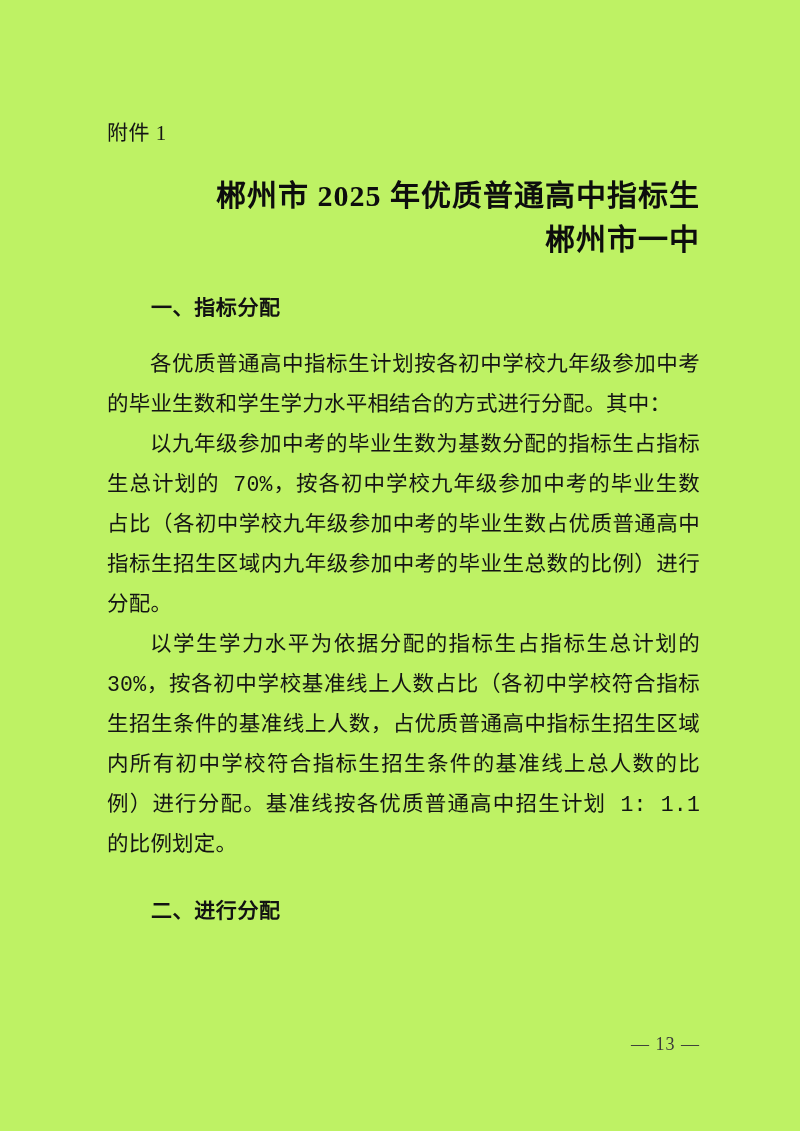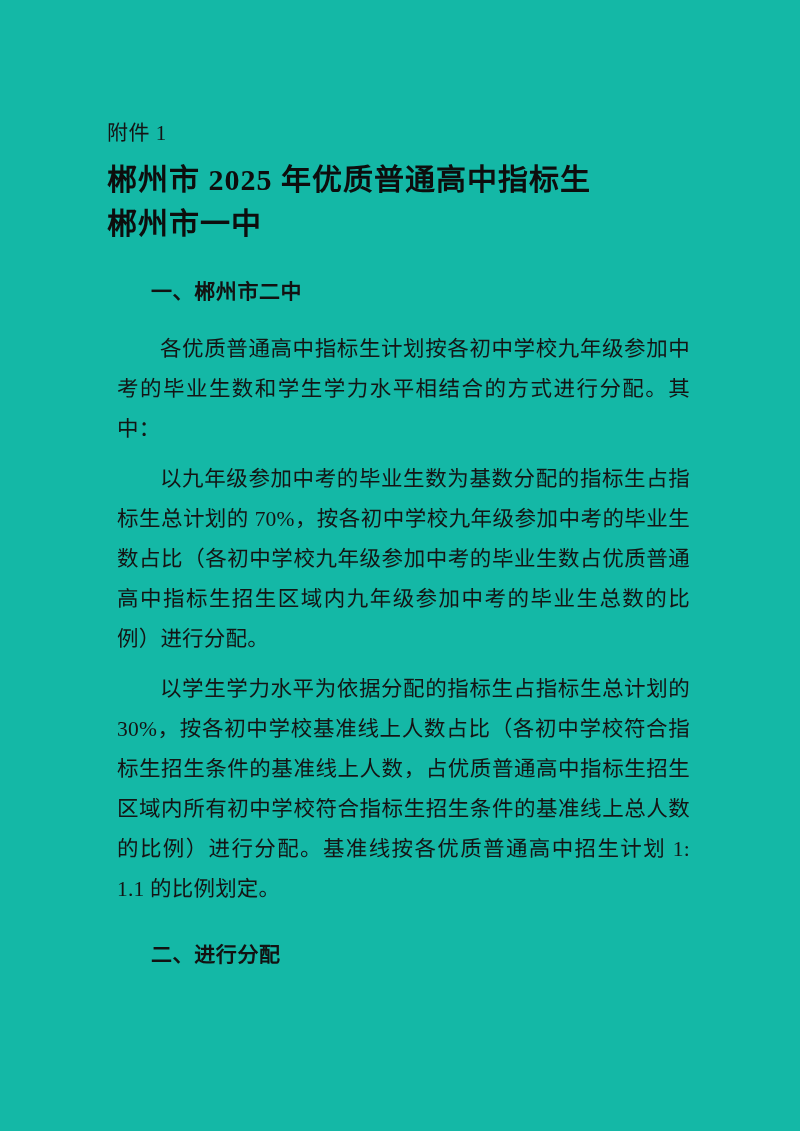--- a/index.html
+++ b/index.html
@@ -17,21 +17,21 @@
     color: #1a1a1a;
     -webkit-font-smoothing: antialiased;
   }
 
   .page {
     position: absolute;
     top: 0;
     left: 0;
     width: 800px;
     height: 1131px;
-    background: #14b8a6;
+    background: #bef264;
     box-sizing: border-box;
   }
 
   
   .content {
     position: absolute;
     left: 107px;
     top: 0;
     width: 593px;
   }
@@ -40,22 +40,22 @@
     margin-top: 118px;
     font-size: 21px;
     line-height: 30px;
     letter-spacing: 0.5px;
     font-family: "Liberation Serif", "DejaVu Serif", serif;
     font-weight: 400;
     color: #141414;
   }
 
   .doc-title {
-    margin-top: 10px;
-    text-align: left;
+    margin-top: 26px;
+    text-align: right;
     font-weight: 700;
     font-size: 30px;
     line-height: 44px;
     letter-spacing: 1px;
     color: #0d0d0d;
     font-family: "Liberation Serif", "DejaVu Serif", serif;
   }
   .doc-title .title-line {
     display: block;
     white-space: nowrap;
@@ -66,29 +66,29 @@
     font-size: 21px;
     line-height: 40px;
     font-weight: 700;
     text-indent: 44px;
     letter-spacing: 0.6px;
     color: #121212;
     font-family: "Liberation Sans", "DejaVu Sans", sans-serif;
   }
 
   .body-para {
-    margin: 10px;
+    margin: 0;
     font-size: 21.5px;
     line-height: 40px;
     text-indent: 43px;
     text-align: justify;
     text-justify: inter-ideograph;
     letter-spacing: 0.2px;
     color: #141414;
-    font-family: Liberation Serif, serif;
+    font-family: Liberation Mono, monospace;
   }
   .body-para + .body-para {
     margin-top: 0;
   }
 
   .page-footer {
     position: absolute;
     left: 107px;
     width: 593px;
     top: 1032px;
@@ -107,27 +107,28 @@
 
   <div class="content">
 
     <div class="attachment-label">附件 1</div>
 
     <div class="doc-title">
       <span class="title-line">郴州市 2025 年优质普通高中指标生</span>
       <span class="title-line">郴州市一中</span>
     </div>
 
-    <h2 class="section-heading">一、郴州市二中</h2>
+    <h2 class="section-heading">一、指标分配</h2>
 
     <p class="body-para">各优质普通高中指标生计划按各初中学校九年级参加中考的毕业生数和学生学力水平相结合的方式进行分配。其中：</p>
 
     <p class="body-para">以九年级参加中考的毕业生数为基数分配的指标生占指标生总计划的 70%，按各初中学校九年级参加中考的毕业生数占比（各初中学校九年级参加中考的毕业生数占优质普通高中指标生招生区域内九年级参加中考的毕业生总数的比例）进行分配。</p>
 
     <p class="body-para">以学生学力水平为依据分配的指标生占指标生总计划的 30%，按各初中学校基准线上人数占比（各初中学校符合指标生招生条件的基准线上人数，占优质普通高中指标生招生区域内所有初中学校符合指标生招生条件的基准线上总人数的比例）进行分配。基准线按各优质普通高中招生计划 1: 1.1 的比例划定。</p>
 
     <h2 class="section-heading">二、进行分配</h2>
 
 
   </div>
 
+  <div class="page-footer">— 13 —</div>
 
 </div>
 
 </body></html>

